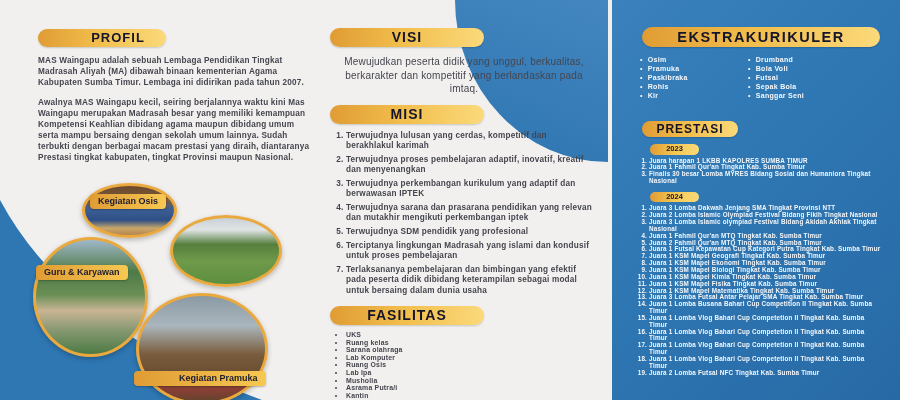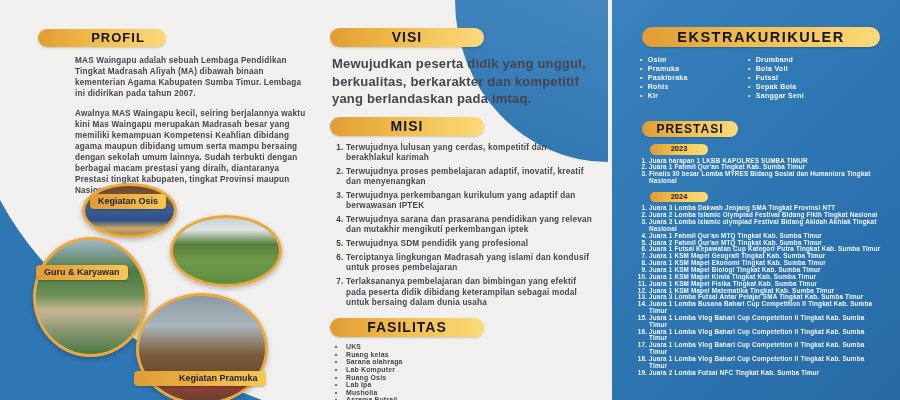--- a/index.html
+++ b/index.html
@@ -21,21 +21,21 @@
   .pill {
     display:inline-block;
     background:linear-gradient(90deg,#e09c34 0%,#f1bd4b 45%,#fbd97a 100%);
     color:#15152a; font-weight:bold; letter-spacing:1px;
     border-radius:999px; text-align:center;
     box-shadow:0 1px 2px rgba(0,0,0,0.18);
   }
   
   .left-col { position:absolute; left:38px; top:28px; width:274px; }
   .left-col .pill { width:128px; height:18px; font-size:13px; line-height:18px;padding-left:32px; }
-  .left-col p { margin-top:9px; font-size:8.2px; line-height:1.34; font-weight:bold; letter-spacing:0.2px;margin-left:37px; }
+  .left-col p { margin-top:9px; font-size:8.2px; line-height:1.34; font-weight:bold; letter-spacing:0.2px; }
   
   .photo {
     position:absolute; border:3px solid #e9a93f; border-radius:50%;
     box-shadow:0 2px 5px rgba(0,0,0,0.25); overflow:hidden;
   }
   .photo-label {
     position:absolute; z-index:5;
     background:linear-gradient(90deg,#e09c34,#f6c851);
     color:#1c1c30; font-weight:bold; font-size:9px; line-height:15px;
     padding:0 8px; border-radius:4px; white-space:nowrap; text-align:center;
@@ -50,40 +50,40 @@
     background:linear-gradient(180deg,#c9d1d6 0%,#e0e4e5 18%,#567f3e 40%,#6f9a4a 65%,#5c8f3f 100%); }
   #photo-pramuka { left:136px; top:293px; width:132px; height:112px;
     background:linear-gradient(180deg,#8a9aa4 0%,#aab6bd 28%,#7a5c3c 55%,#6b4f33 72%,#8b3f35 88%,#5f442c 100%); }
   #label-osis    { left:90px;  top:185px; }
   #label-guru    { left:36px;  top:256px; }
   #label-futsal  { left:175px; top:261px; }
   #label-pramuka { left:134px; top:362px;padding-left:45px; }
   
   .mid-col { position:absolute; left:330px; top:28px; width:266px; }
   .mid-col .pill { width:154px; height:19px; font-size:14px; line-height:19px; }
-  .visi-text { margin:8px 0 9px 2px; font-size:13px; line-height:1.35; font-weight:bold; letter-spacing:0.2px; }
+  .visi-text { margin:8px 0 9px 2px; font-size:10px; line-height:1.35; font-weight:normal; letter-spacing:0.2px;text-align:center; }
   ol.misi-list { margin:7px 0 10px 0; padding-left:16px; }
   ol.misi-list li { font-size:8.2px; line-height:1.26; font-weight:bold; letter-spacing:0.2px; margin-bottom:3.5px; }
   ul.fasilitas-list { margin:6px 0 0 6px; padding-left:10px; list-style:disc; }
   ul.fasilitas-list li { font-size:6.9px; line-height:7.6px; font-weight:bold; letter-spacing:0.2px; }
   
   .right-panel {
     position:absolute; left:612px; top:0; width:288px; height:400px;
     background:linear-gradient(135deg,#3a81bd 0%,#2e77b3 45%,#2769a5 100%);
     padding:27px 16px 18px 18px; color:#f5f8fb;
   }
   .right-panel .head-pill { display:block; margin:0 4px 0 12px; height:20px; font-size:14.5px; line-height:20px; letter-spacing:1.5px; }
   .ekskul-cols { display:flex; margin:8px 0 0 10px; }
   .ekskul-cols ul { list-style:none; }
   .ekskul-cols ul.c1 { width:108px; }
   .ekskul-cols li { font-size:7px; line-height:9px; font-weight:bold; letter-spacing:0.3px; }
   .ekskul-cols li::before { content:"•"; margin-right:5px; }
   .prestasi-pill { display:inline-block; margin:21px 0 0 12px; width:96px; height:16px; font-size:12px; line-height:16px; }
   .year-badge {
-    display:inline-block; margin:4px 0 0 20px; width:58px; height:10.5px;
+    display:inline-block; margin:4px 0 0 20px; width:49px; height:10.5px;
     background:linear-gradient(90deg,#e09c34,#f6c851,#fbd97a);
     color:#15152a; font-weight:bold; font-size:7.5px; line-height:10.5px;
     text-align:center; border-radius:999px;
   }
   ol.prestasi-list { margin:2.5px 0 0 4px; padding-left:15px; width:248px; }
   ol.prestasi-list li { font-size:6.3px; line-height:6.85px; font-weight:bold; letter-spacing:0.2px; }
 </style>
 </head>
 <body>
 

